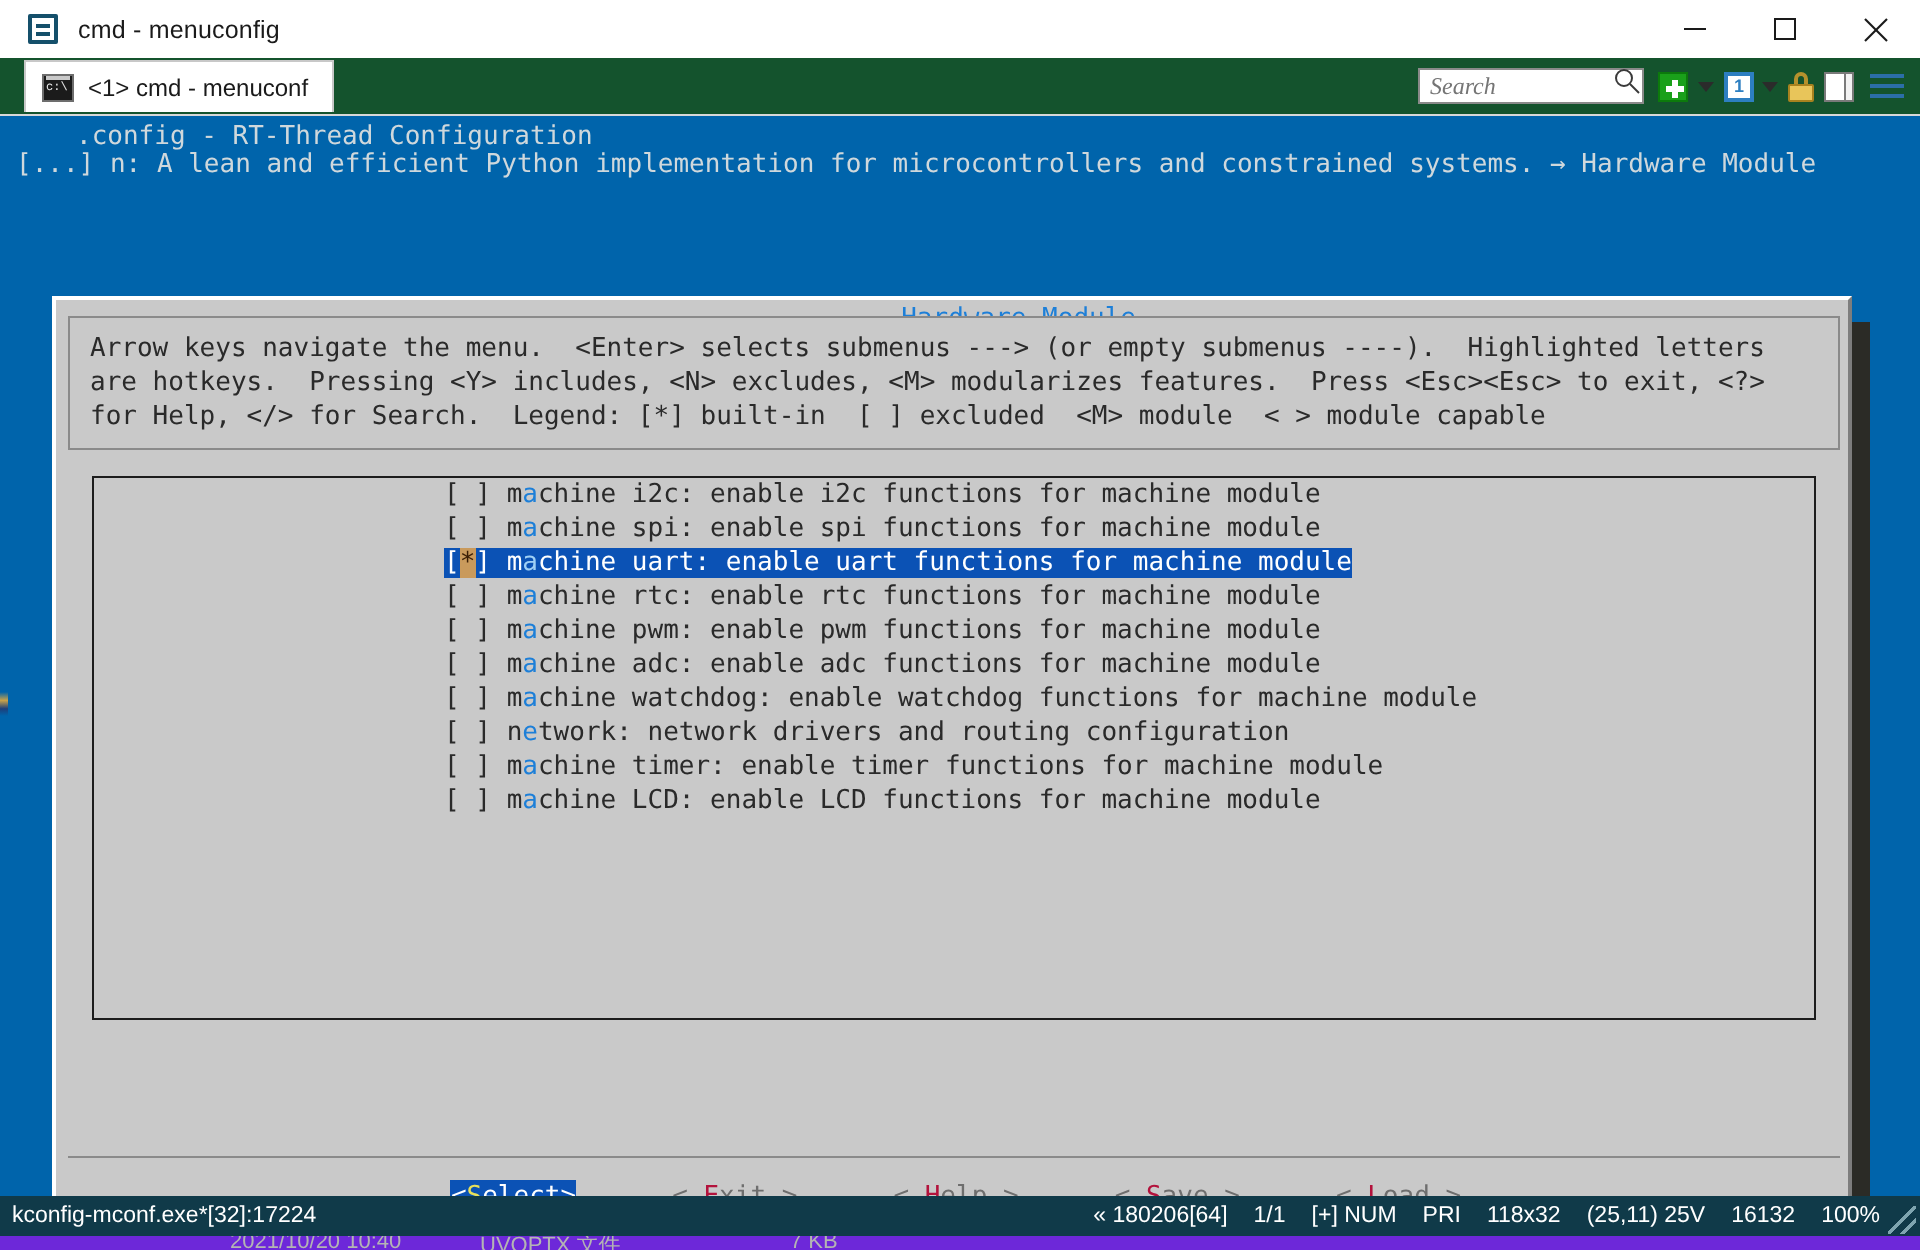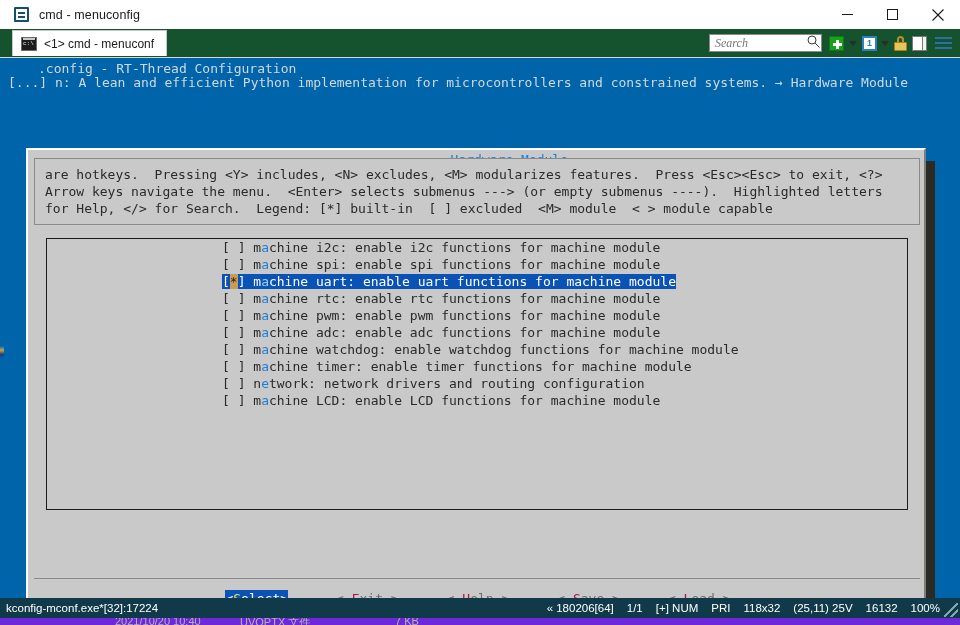--- a/index.html
+++ b/index.html
@@ -454,35 +454,35 @@
 
     <div class="dlg-shadow"></div>
 
     <div class="dialog">
 
       <div class="dlg-title">
         <span class="rule">─────&nbsp;</span><span>Hardware Module</span><span class="rule">&nbsp;─────</span>
       </div>
 
       <div class="help-block">
+        <div class="help-line">Arrow keys navigate the menu.  &lt;Enter&gt; selects submenus ---&gt; (or empty submenus ----).  Highlighted letters</div>
         <div class="help-line">are hotkeys.  Pressing &lt;Y&gt; includes, &lt;N&gt; excludes, &lt;M&gt; modularizes features.  Press &lt;Esc&gt;&lt;Esc&gt; to exit, &lt;?&gt;</div>
-        <div class="help-line">Arrow keys navigate the menu.  &lt;Enter&gt; selects submenus ---&gt; (or empty submenus ----).  Highlighted letters</div>
         <div class="help-line">for Help, &lt;/&gt; for Search.  Legend: [*] built-in  [ ] excluded  &lt;M&gt; module  &lt; &gt; module capable</div>
       </div>
 
       <div class="list-box" id="menu-list">
           <div class="menu-item"><span>[ ] </span><span>m</span><span class="hot">a</span><span>chine i2c: enable i2c functions for machine module</span></div>
           <div class="menu-item"><span>[ ] </span><span>m</span><span class="hot">a</span><span>chine spi: enable spi functions for machine module</span></div>
           <div class="menu-item selected"><span class="sel-wrap"><span>[</span><span class="cursor">*</span><span>] </span><span>m</span><span class="hot">a</span><span>chine uart: enable uart functions for machine module</span></span></div>
           <div class="menu-item"><span>[ ] </span><span>m</span><span class="hot">a</span><span>chine rtc: enable rtc functions for machine module</span></div>
           <div class="menu-item"><span>[ ] </span><span>m</span><span class="hot">a</span><span>chine pwm: enable pwm functions for machine module</span></div>
           <div class="menu-item"><span>[ ] </span><span>m</span><span class="hot">a</span><span>chine adc: enable adc functions for machine module</span></div>
           <div class="menu-item"><span>[ ] </span><span>m</span><span class="hot">a</span><span>chine watchdog: enable watchdog functions for machine module</span></div>
+          <div class="menu-item"><span>[ ] </span><span>n</span><span class="hot">e</span><span>twork: network drivers and routing configuration</span></div>
           <div class="menu-item"><span>[ ] </span><span>m</span><span class="hot">a</span><span>chine timer: enable timer functions for machine module</span></div>
-          <div class="menu-item"><span>[ ] </span><span>n</span><span class="hot">e</span><span>twork: network drivers and routing configuration</span></div>
           <div class="menu-item"><span>[ ] </span><span>m</span><span class="hot">a</span><span>chine LCD: enable LCD functions for machine module</span></div>
         </div>
 
       <div class="btn-sep"></div>
       <div class="btn-row" id="btn-row"><span class="btn active"><span>&lt;</span><span class="bhot">S</span><span>elect</span><span>&gt;</span></span><span class="btn"><span>&lt; </span><span class="bhot">E</span><span>xit</span><span> &gt;</span></span><span class="btn"><span>&lt; </span><span class="bhot">H</span><span>elp</span><span> &gt;</span></span><span class="btn"><span>&lt; </span><span class="bhot">S</span><span>ave</span><span> &gt;</span></span><span class="btn"><span>&lt; </span><span class="bhot">L</span><span>oad</span><span> &gt;</span></span></div>
     </div>
 
   </div>
 
   <div class="statusbar">

